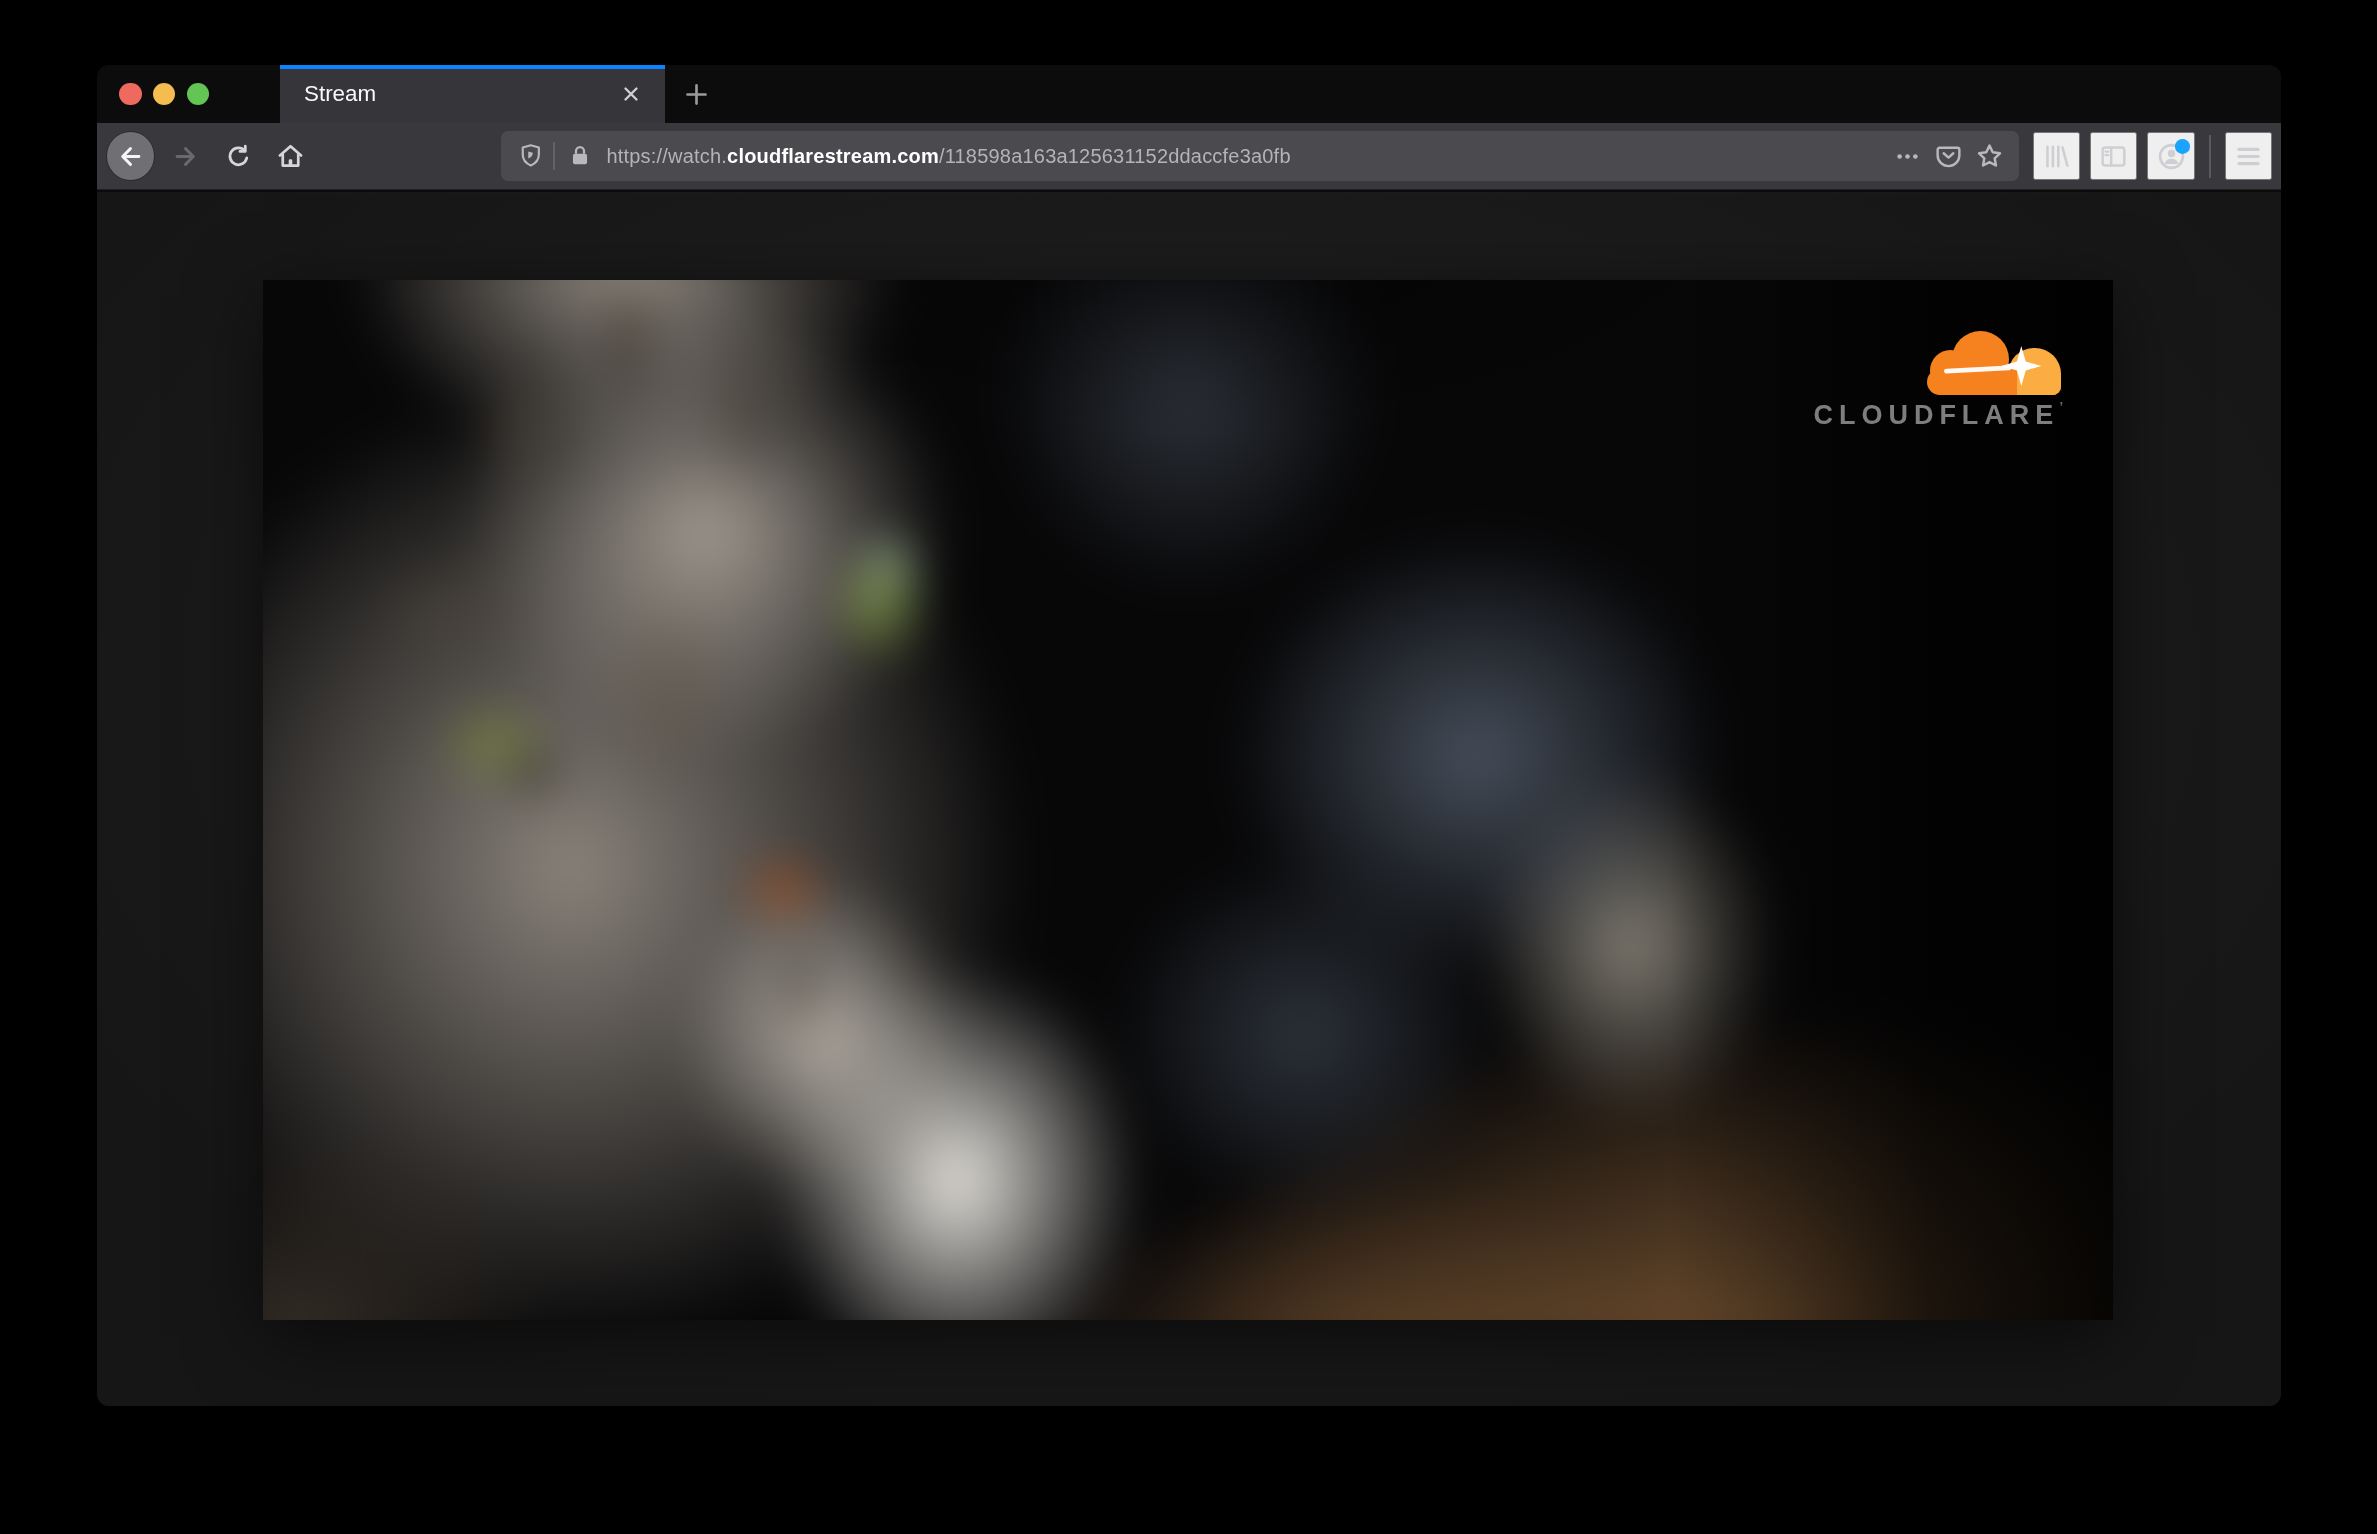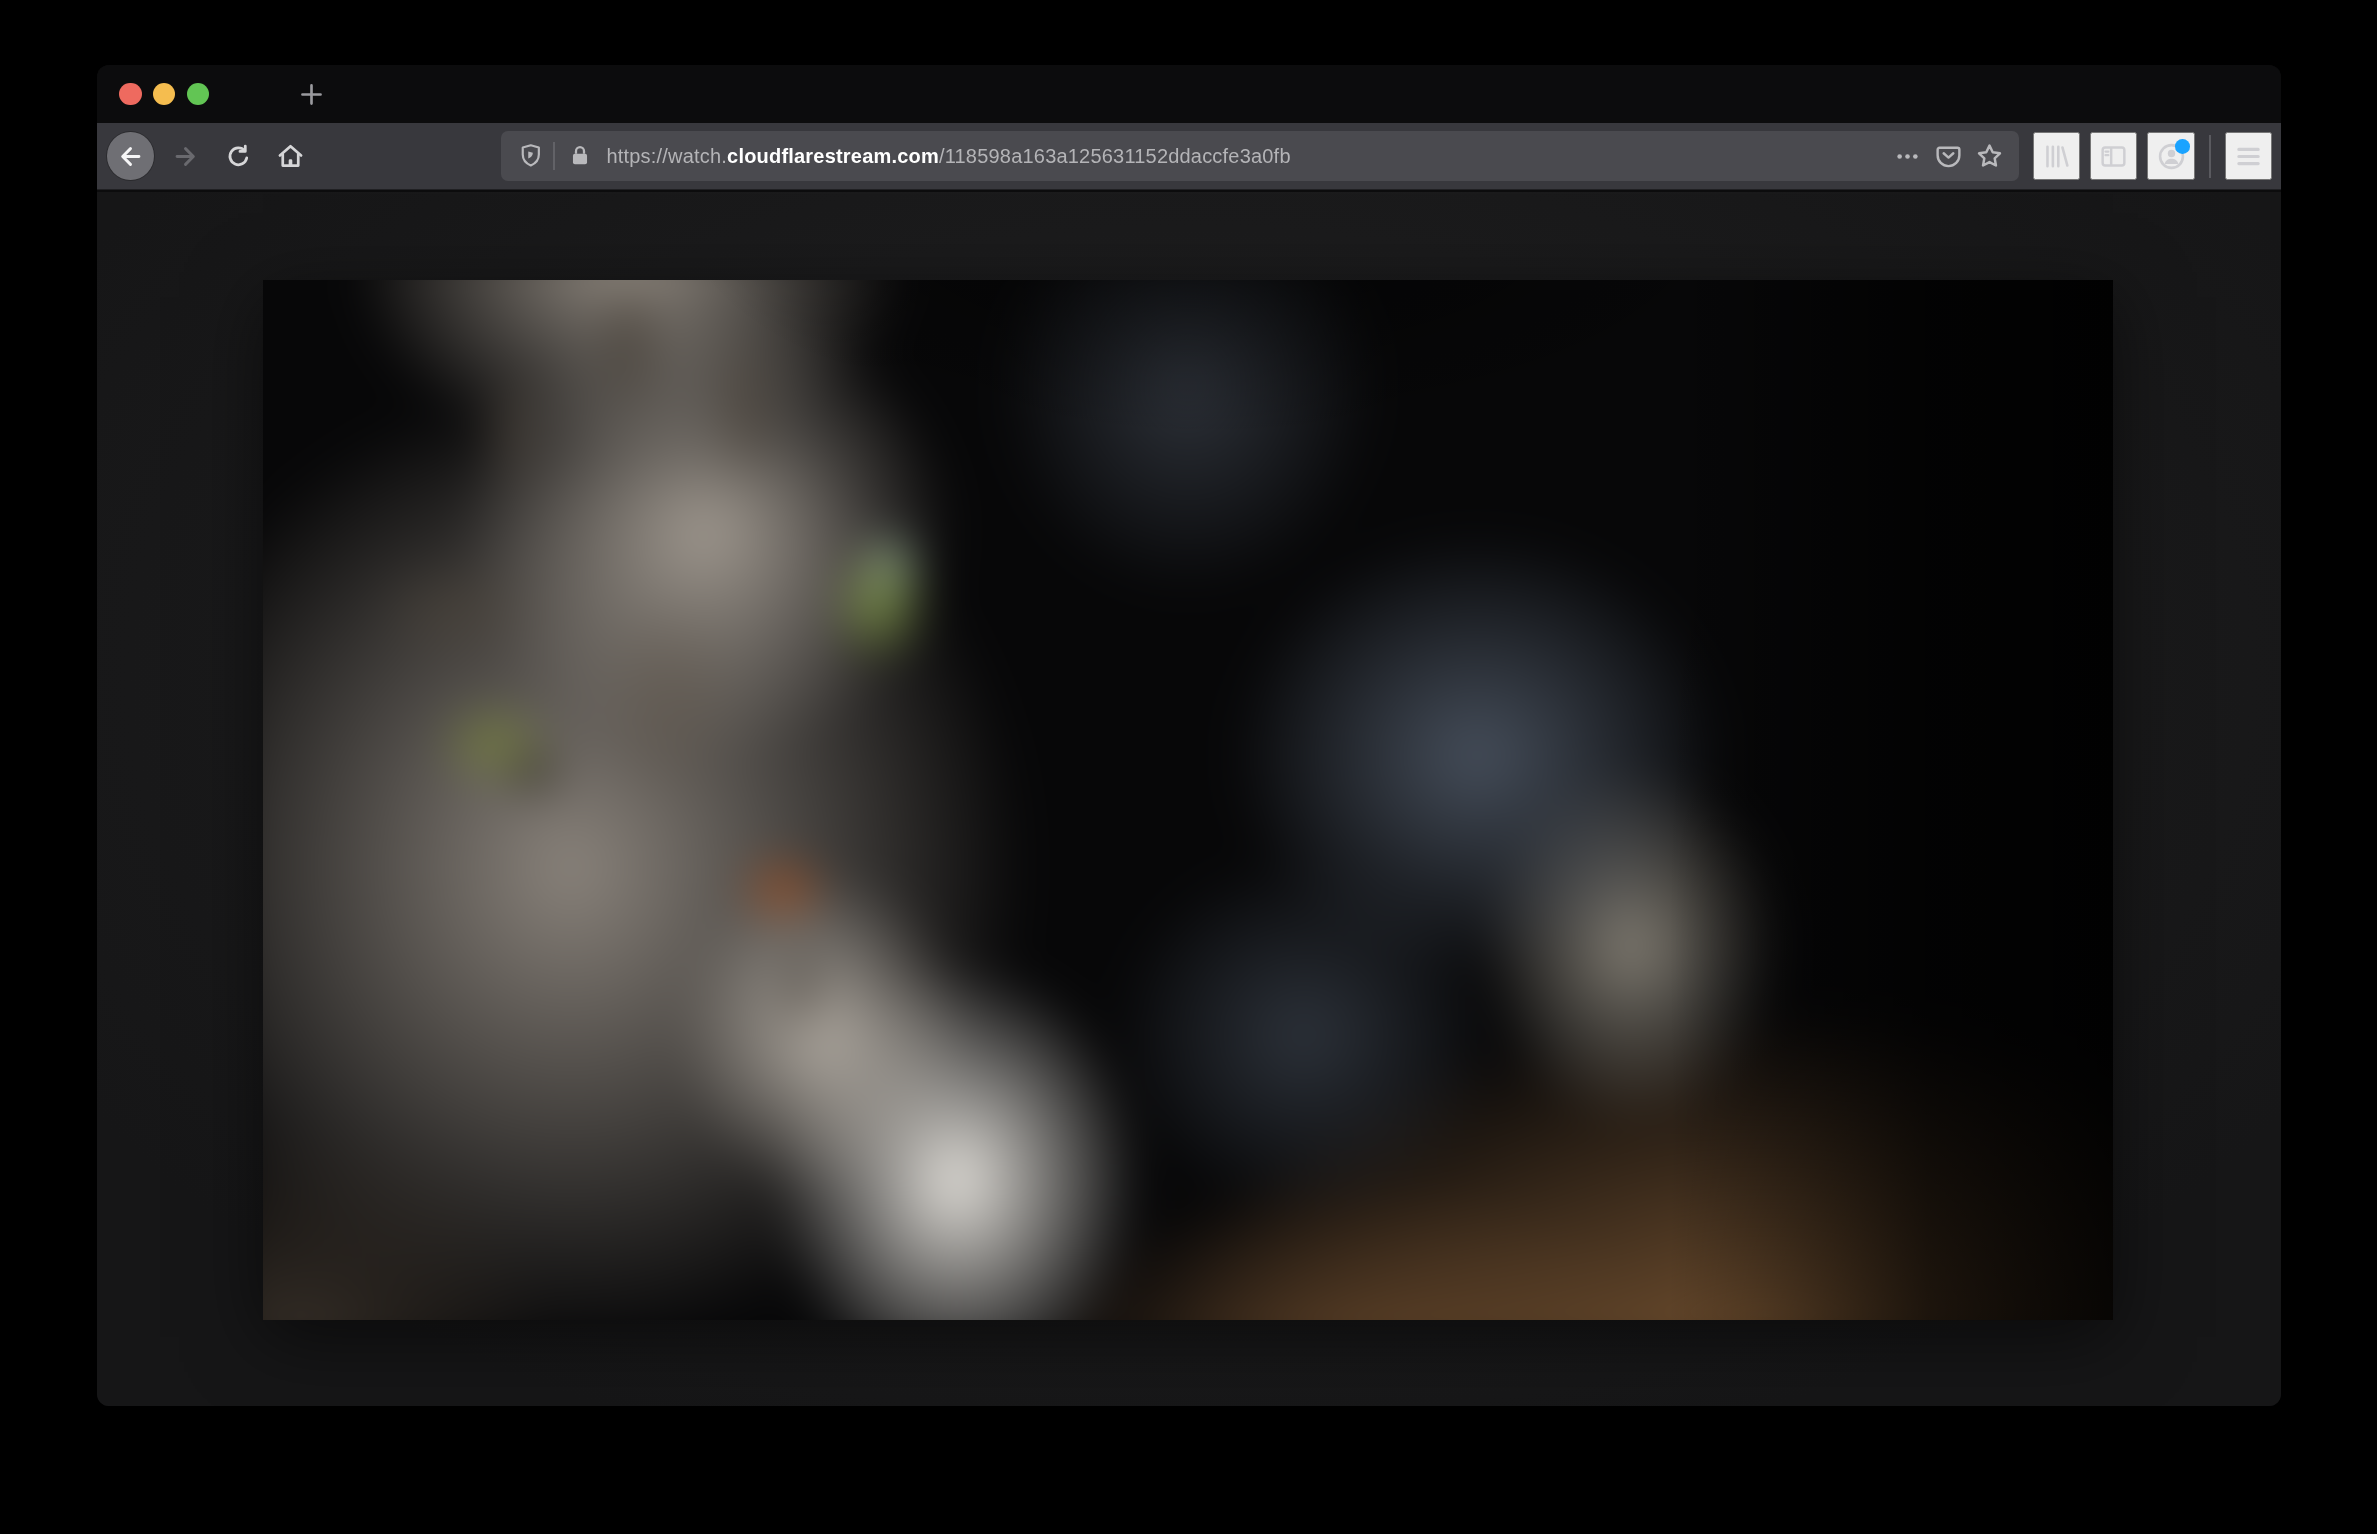--- a/index.html
+++ b/index.html
@@ -124,20 +124,29 @@
 <body>
 
 <div class="window">
 
   <div class="tabbar">
     <div class="controls">
       <span class="light red"></span>
       <span class="light yellow"></span>
       <span class="light green"></span>
     </div>
+    <div class="tab">
+      <span class="tab-accent"></span>
+      <span class="tab-label">Stream</span>
+      <span class="tab-close">
+        <svg width="24" height="24" viewBox="0 0 24 24">
+            <path d="M6.5 6.5 L17.5 17.5 M17.5 6.5 L6.5 17.5" stroke="currentColor" stroke-width="2.4" stroke-linecap="round" fill="none"></path>
+          </svg>
+      </span>
+    </div>
     <div class="newtab">
       <span>
         <svg width="29" height="29" viewBox="0 0 24 24">
             <path d="M12 4.5 V19.5 M4.5 12 H19.5" stroke="currentColor" stroke-width="2.2" stroke-linecap="round" fill="none"></path>
           </svg>
       </span>
     </div>
   </div>
 
   <div class="toolbar">
@@ -248,17 +257,29 @@
             <path d="M4.5 6.5 H19.5 M4.5 12 H19.5 M4.5 17.5 H19.5" stroke="currentColor" stroke-width="2.4" stroke-linecap="round"></path>
           </svg>
       </span>
     </button>
   </div>
 
   <div class="content">
     <div class="video">
       <div class="scene"></div>
       <div class="vignette"></div>
+      <div class="cf-logo">
+        <div class="cf-cloud">
+          <span class="cf-lobe-light"></span>
+          <span class="cf-lobe-light2"></span>
+          <span class="cf-big"></span>
+          <span class="cf-small"></span>
+          <span class="cf-base"></span>
+          <span class="cf-streak"></span>
+          <span class="cf-spark"></span>
+        </div>
+        <div class="cf-text"><span>CLOUDFLARE</span><span class="tm">’</span></div>
+      </div>
     </div>
   </div>
 
 </div>
 
 
 </body></html>

